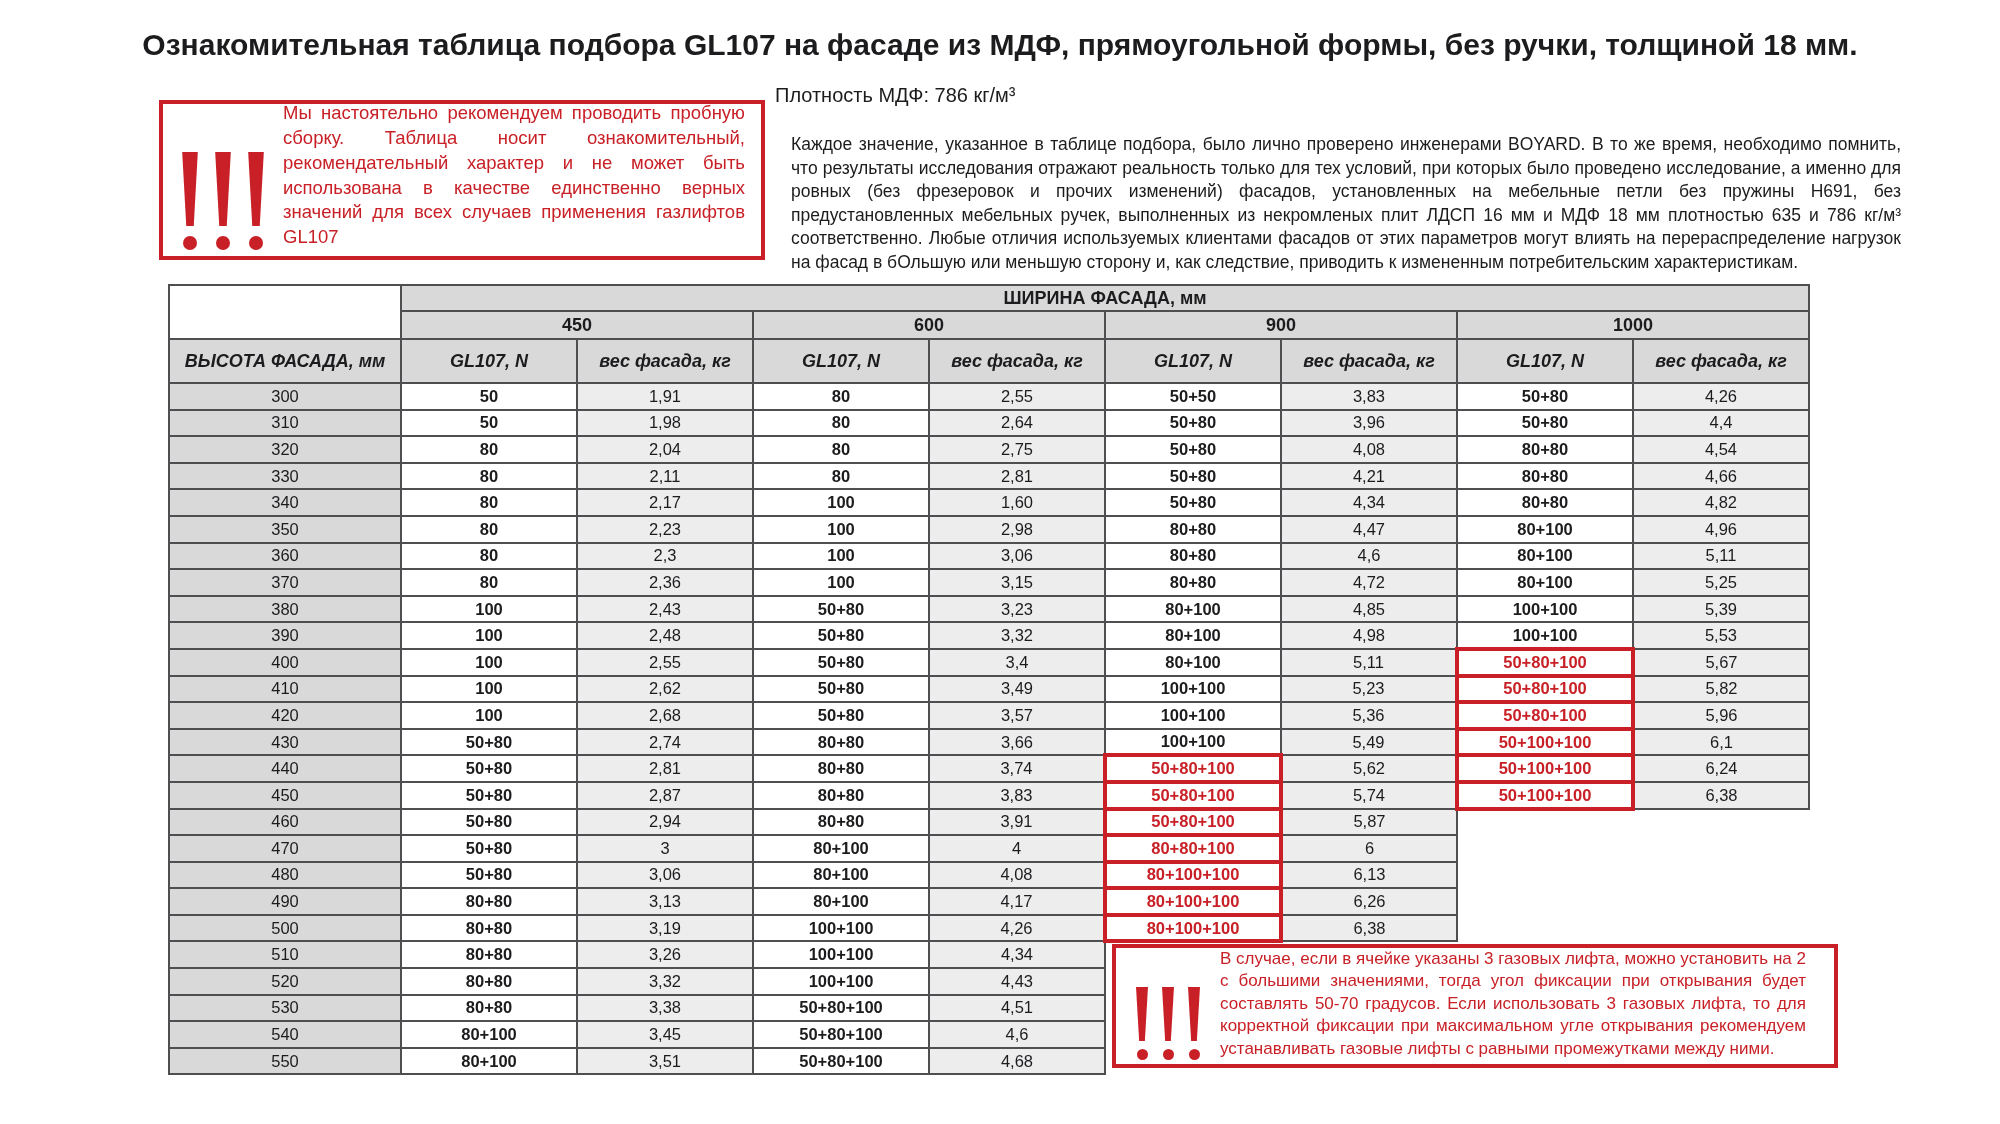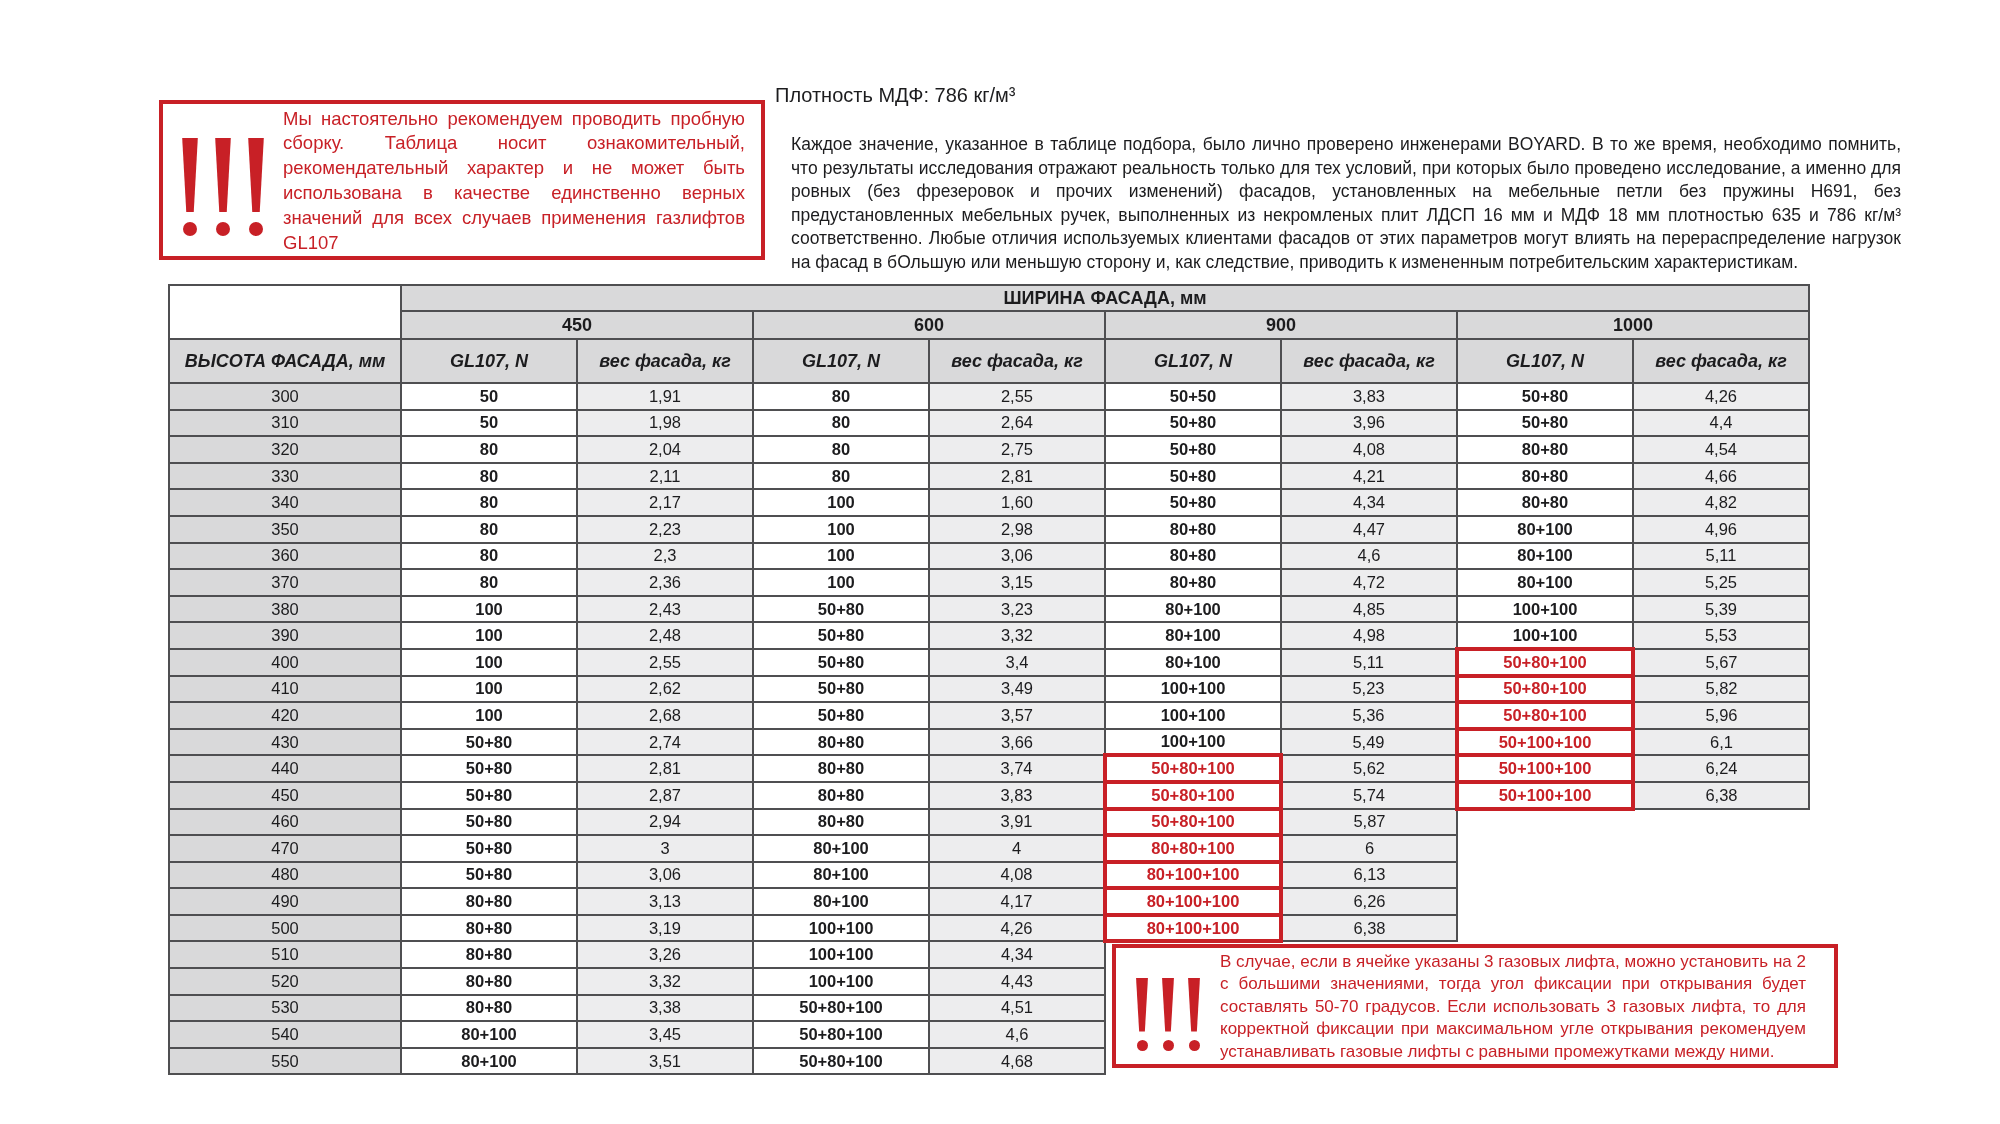--- a/index.html
+++ b/index.html
@@ -14,21 +14,21 @@
   .page{
     position:relative;width:2000px;height:1124px;background:#fff;
     font-family:"Liberation Sans",sans-serif;color:var(--ink);overflow:hidden;
   }
   .title{
     position:absolute;top:28px;left:0;width:100%;text-align:center;
     font-size:30px;font-weight:bold;margin:0;
   }
   
   .warn{
-    position:absolute;border:4px solid var(--red);display:flex;align-items:center;
+    position:absolute;border:4px solid var(--red);display:flex;align-items:flex-end;
     background:#fff;
   }
   .warn-top{left:159px;top:100px;width:606px;height:160px;padding:8px 16px 6px 0;}
   .warn-bottom{left:1112px;top:944px;width:726px;height:124px;padding:6px 28px 4px 0;}
   .bangs{display:flex;justify-content:center;flex:0 0 auto;}
   .warn-top .bangs{width:120px;gap:16px;padding-top:12px;}
   .warn-bottom .bangs{width:104px;gap:13px;padding-top:14px;}
   .bang{display:flex;flex-direction:column;align-items:center;}
   .bang .bar{display:block;background:var(--red);clip-path:polygon(4% 0,96% 0,72% 100%,28% 100%);}
   .bang .dot{display:block;background:var(--red);border-radius:50%;}
@@ -65,20 +65,21 @@
   .sel td.gl{background:#fff;font-weight:bold;}
   .sel td.kg{background:var(--kg-bg);font-weight:normal;}
   .sel td.hl{color:var(--red);border:4px solid var(--red);}
   .sel td.absent{border:none;background:#fff;}
 </style>
 </head>
 <body>
 
 <div class="page">
 
+  <h1 class="title">Ознакомительная таблица подбора GL107 на фасаде из МДФ, прямоугольной формы, без ручки, толщиной 18 мм.</h1>
 
   <div class="warn warn-top">
     <div class="bangs">
       <span class="bang">
           <i class="bar"></i>
           <i class="dot"></i>
         </span>
       <span class="bang">
           <i class="bar"></i>
           <i class="dot"></i>

